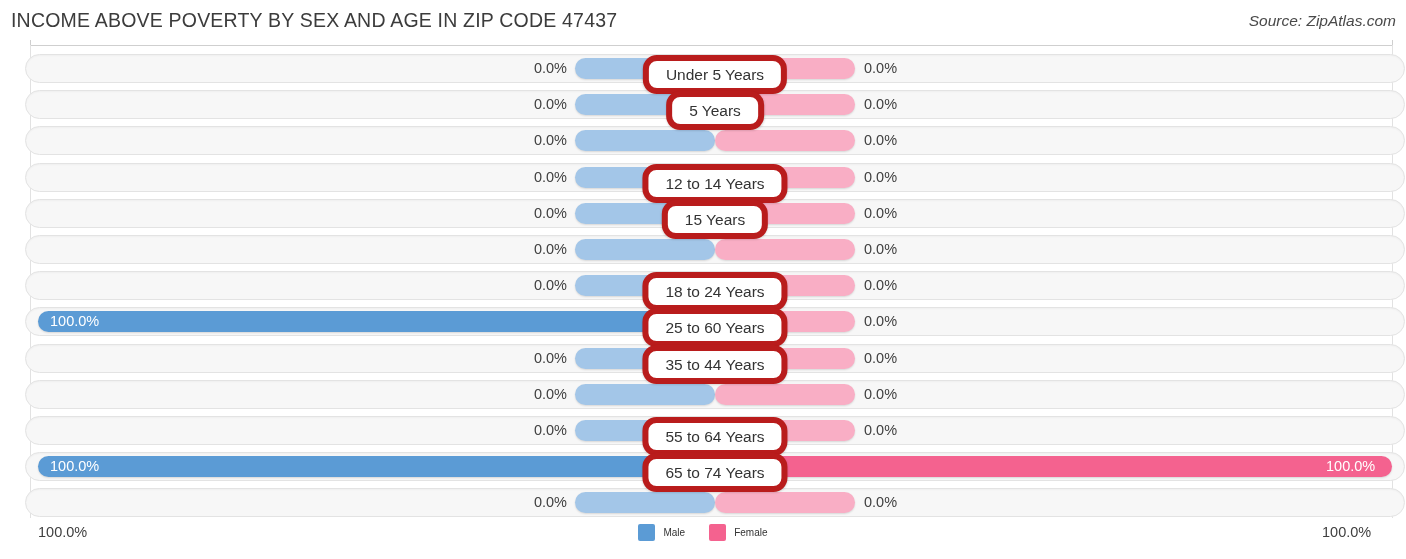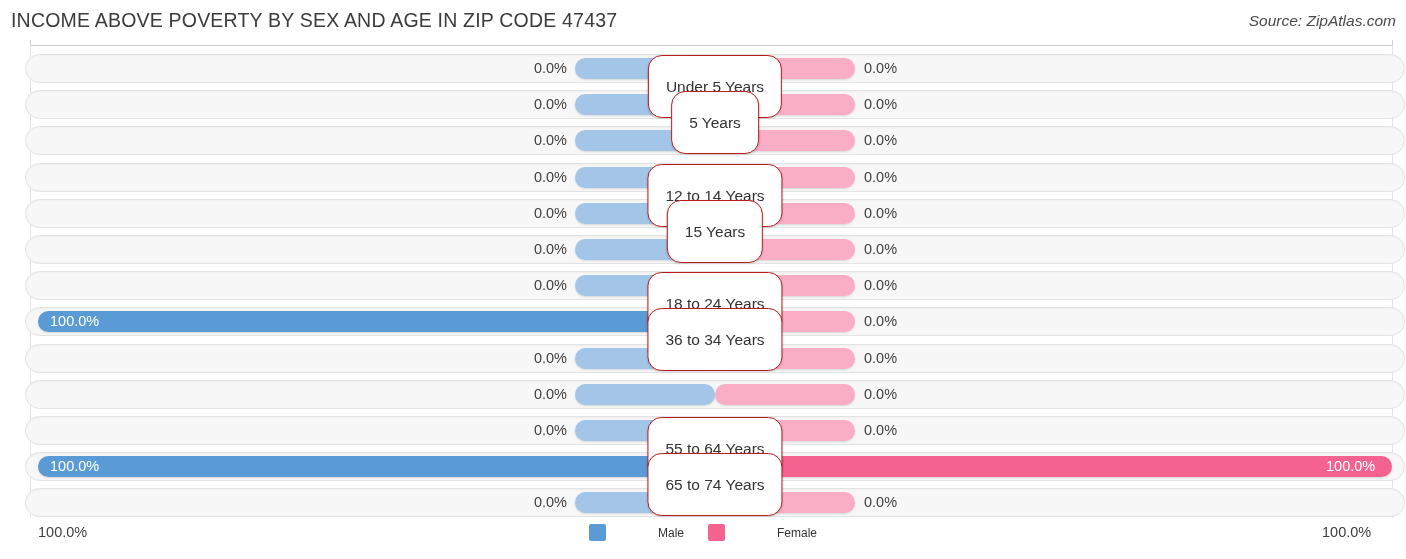--- a/index.html
+++ b/index.html
@@ -136,23 +136,23 @@
   }
 
   
   .pill {
     position: absolute;
     left: 50%;
     transform: translateX(-50%);
     top: 4px;
     height: 27px;
     line-height: 27px;
-    padding: 17px 17px;
+    padding: 0 17px;
     background: #ffffff;
-    border: 1px solid #b91c1c;
+    border: 6px solid #b91c1c;
     border-radius: 14px;
     font-size: 15.5px;
     color: #333333;
     white-space: nowrap;
     box-shadow: 0 1px 2px rgba(0,0,0,0.12);
     z-index: 4;
   }
 
   
   .footer {
@@ -189,23 +189,22 @@
   }
   .swatch {
     width: 17px;
     height: 17px;
     border-radius: 2px;
     display: inline-block;
   }
   .swatch.male   { background: #5b9bd5; }
   .swatch.female { background: #f4628f; }
   .legend-label {
-    font-size: 12px;
+    font-size: 10px;
     color: #333333;
-    margin-left: 44px;
   }
 </style>
 </head>
 <body>
 
 <div class="header">
   <div class="chart-title">INCOME ABOVE POVERTY BY SEX AND AGE IN ZIP CODE 47437</div>
   <div class="source-note">Source: ZipAtlas.com</div>
 </div>
 
@@ -269,28 +268,29 @@
       <div class="val male-out" style="left: 0px; width: 555px;">0.0%</div>
       <div class="val female-out" style="left: 852px;">0.0%</div>
       <div class="pill">18 to 24 Years</div>
     </div>
     <div class="row">
       <div class="track"></div>
       <div class="bar male full" style="width: 677px;"></div>
       <div class="bar female" style="width: 140px;"></div>
       <div class="val inside" style="left: 38px;">100.0%</div>
       <div class="val female-out" style="left: 852px;">0.0%</div>
-      <div class="pill">36 to 34 Years</div>
-    </div>
-    <div class="row">
-      <div class="track"></div>
-      <div class="bar male" style="width: 140px;"></div>
-      <div class="bar female" style="width: 140px;"></div>
-      <div class="val male-out" style="left: 0px; width: 555px;">0.0%</div>
-      <div class="val female-out" style="left: 852px;">0.0%</div>
+      <div class="pill">25 to 60 Years</div>
+    </div>
+    <div class="row">
+      <div class="track"></div>
+      <div class="bar male" style="width: 140px;"></div>
+      <div class="bar female" style="width: 140px;"></div>
+      <div class="val male-out" style="left: 0px; width: 555px;">0.0%</div>
+      <div class="val female-out" style="left: 852px;">0.0%</div>
+      <div class="pill">35 to 44 Years</div>
     </div>
     <div class="row">
       <div class="track"></div>
       <div class="bar male" style="width: 140px;"></div>
       <div class="bar female" style="width: 140px;"></div>
       <div class="val male-out" style="left: 0px; width: 555px;">0.0%</div>
       <div class="val female-out" style="left: 852px;">0.0%</div>
     </div>
     <div class="row">
       <div class="track"></div>

